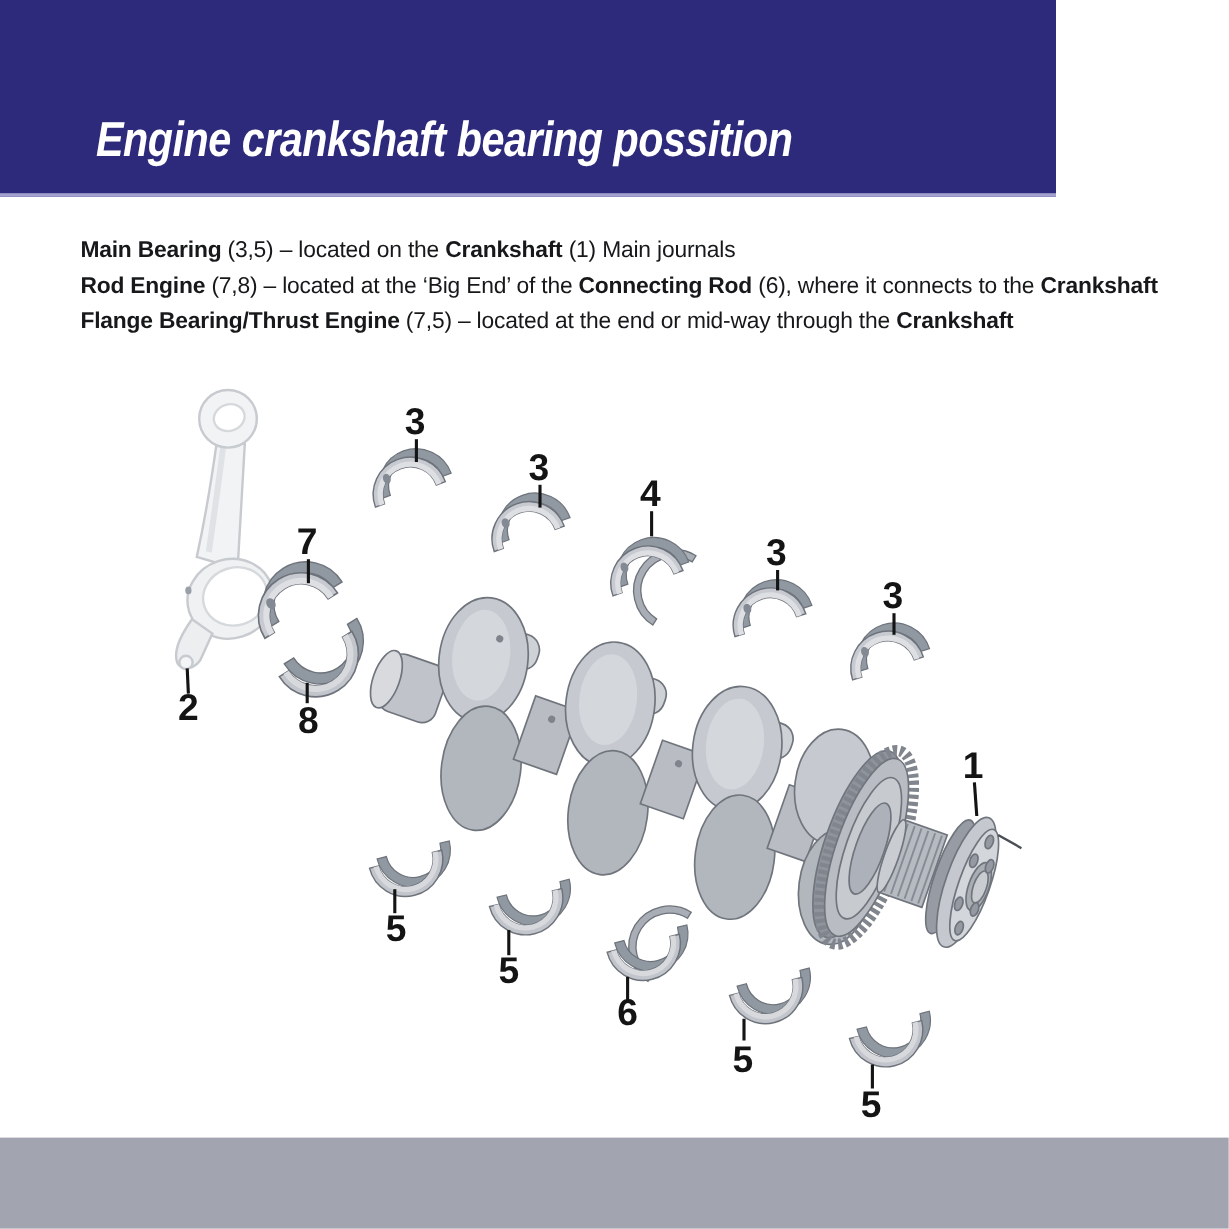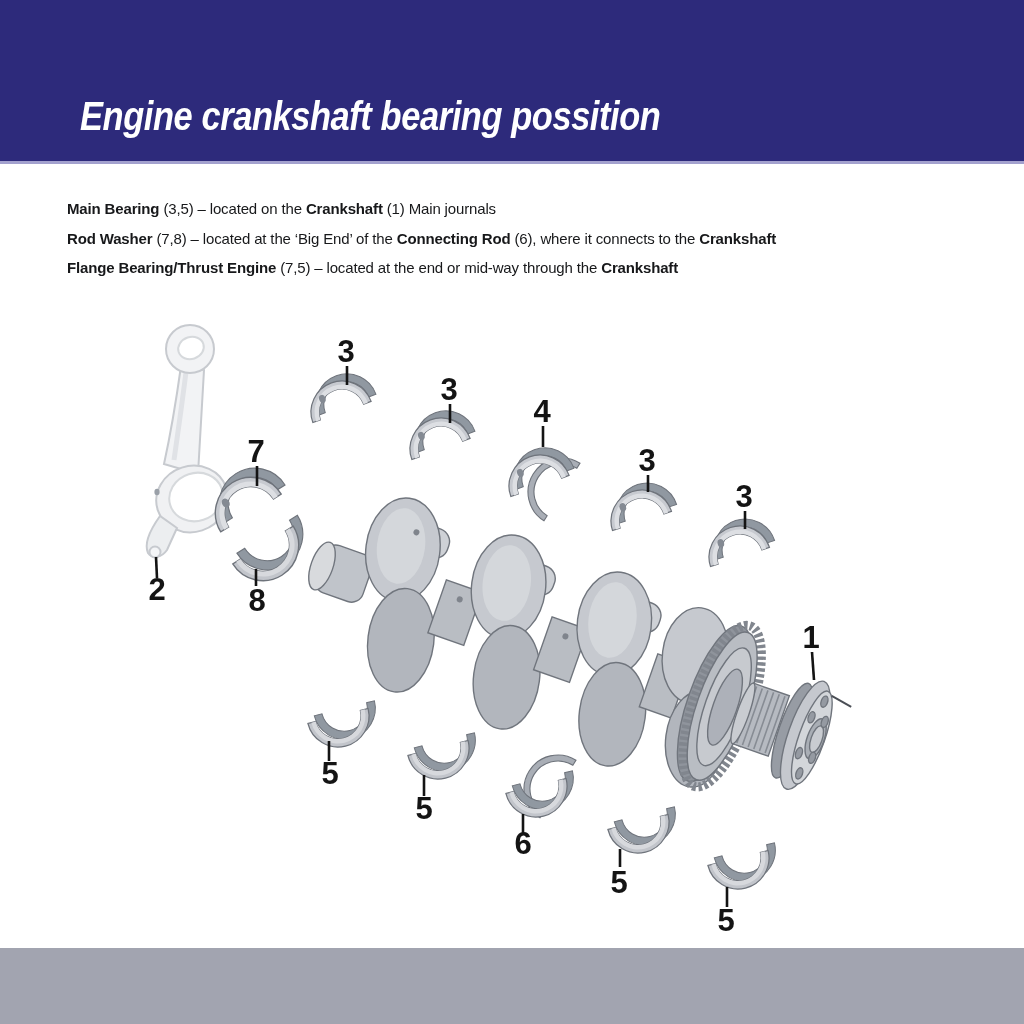--- a/index.html
+++ b/index.html
@@ -1,43 +1,43 @@
 <!DOCTYPE html>
 <html><head>
 <meta charset="utf-8">
 <style>
   html,body{margin:0;padding:0;background:#ffffff;}
   body{width:1024px;height:1024px;position:relative;overflow:hidden;
        font-family:"Liberation Sans",sans-serif;}
-  .header{position:absolute;left:0;top:0;width:1024px;height:161px;
+  .header{position:absolute;left:0;top:0;width:880px;height:161px;
           background:#2d2a7b;border-bottom:3px solid #a3a1ce;}
   .title{position:absolute;left:80px;top:96px;color:#ffffff;
          font-style:italic;font-weight:700;font-size:41px;line-height:41px;
          transform:scaleX(.84);transform-origin:0 0;white-space:nowrap;
          letter-spacing:-.5px;}
   .desc{position:absolute;left:67px;top:194px;color:#17181a;
-        font-size:15px;line-height:29.6px;letter-spacing:-.15px;}
+        font-size:19px;line-height:29.6px;letter-spacing:-.15px;}
   .desc p{margin:0;white-space:pre;}
   .desc .b{font-weight:700;}
   .diagram{position:absolute;left:0;top:0;width:1024px;height:1024px;}
   .footer{position:absolute;left:0;top:948px;width:1024px;height:76px;
           background:#a2a4b0;}
   .num{font-family:"Liberation Sans",sans-serif;font-weight:700;font-size:31px;
        fill:#141414;text-anchor:middle;}
 </style>
 </head>
 <body>
 
 <div class="header">
   <div class="title">Engine crankshaft bearing possition</div>
 </div>
 
 <div class="desc">
   <p><span class="b">Main Bearing</span><span> (3,5) – located on the </span><span class="b">Crankshaft</span><span> (1) Main journals</span></p>
-  <p><span class="b">Rod Washer</span><span> (7,8) – located at the ‘Big End’ of the </span><span class="b">Connecting Rod</span><span> (6), where it connects to the </span><span class="b">Crankshaft</span></p>
+  <p><span class="b">Rod Engine</span><span> (7,8) – located at the ‘Big End’ of the </span><span class="b">Connecting Rod</span><span> (6), where it connects to the </span><span class="b">Crankshaft</span></p>
   <p><span class="b">Flange Bearing/Thrust Engine</span><span> (7,5) – located at the end or mid-way through the </span><span class="b">Crankshaft</span></p>
 </div>
 
 <svg class="diagram" viewBox="0 0 1024 1024">
   <defs>
     <g id="shellU">
       <path d="M-31,0 A31,31 0 0 1 31,0 L23,0 A23,23 0 0 0 -23,0 Z" transform="translate(7,-5)" fill="#9098a1" stroke="#6e737b" stroke-width="1"></path>
       <path d="M-31,0 A31,31 0 0 1 31,0 L23,0 A23,23 0 0 0 -23,0 Z" fill="#c7cad0" stroke="#6e737b" stroke-width="1.2"></path>
       <path d="M-27.5,0 A27.5,27.5 0 0 1 27.5,0 L23,0 A23,23 0 0 0 -23,0 Z" fill="#dddfe3"></path>
       <ellipse cx="-14" cy="-19" rx="3.2" ry="4.2" fill="#848a93"></ellipse>

